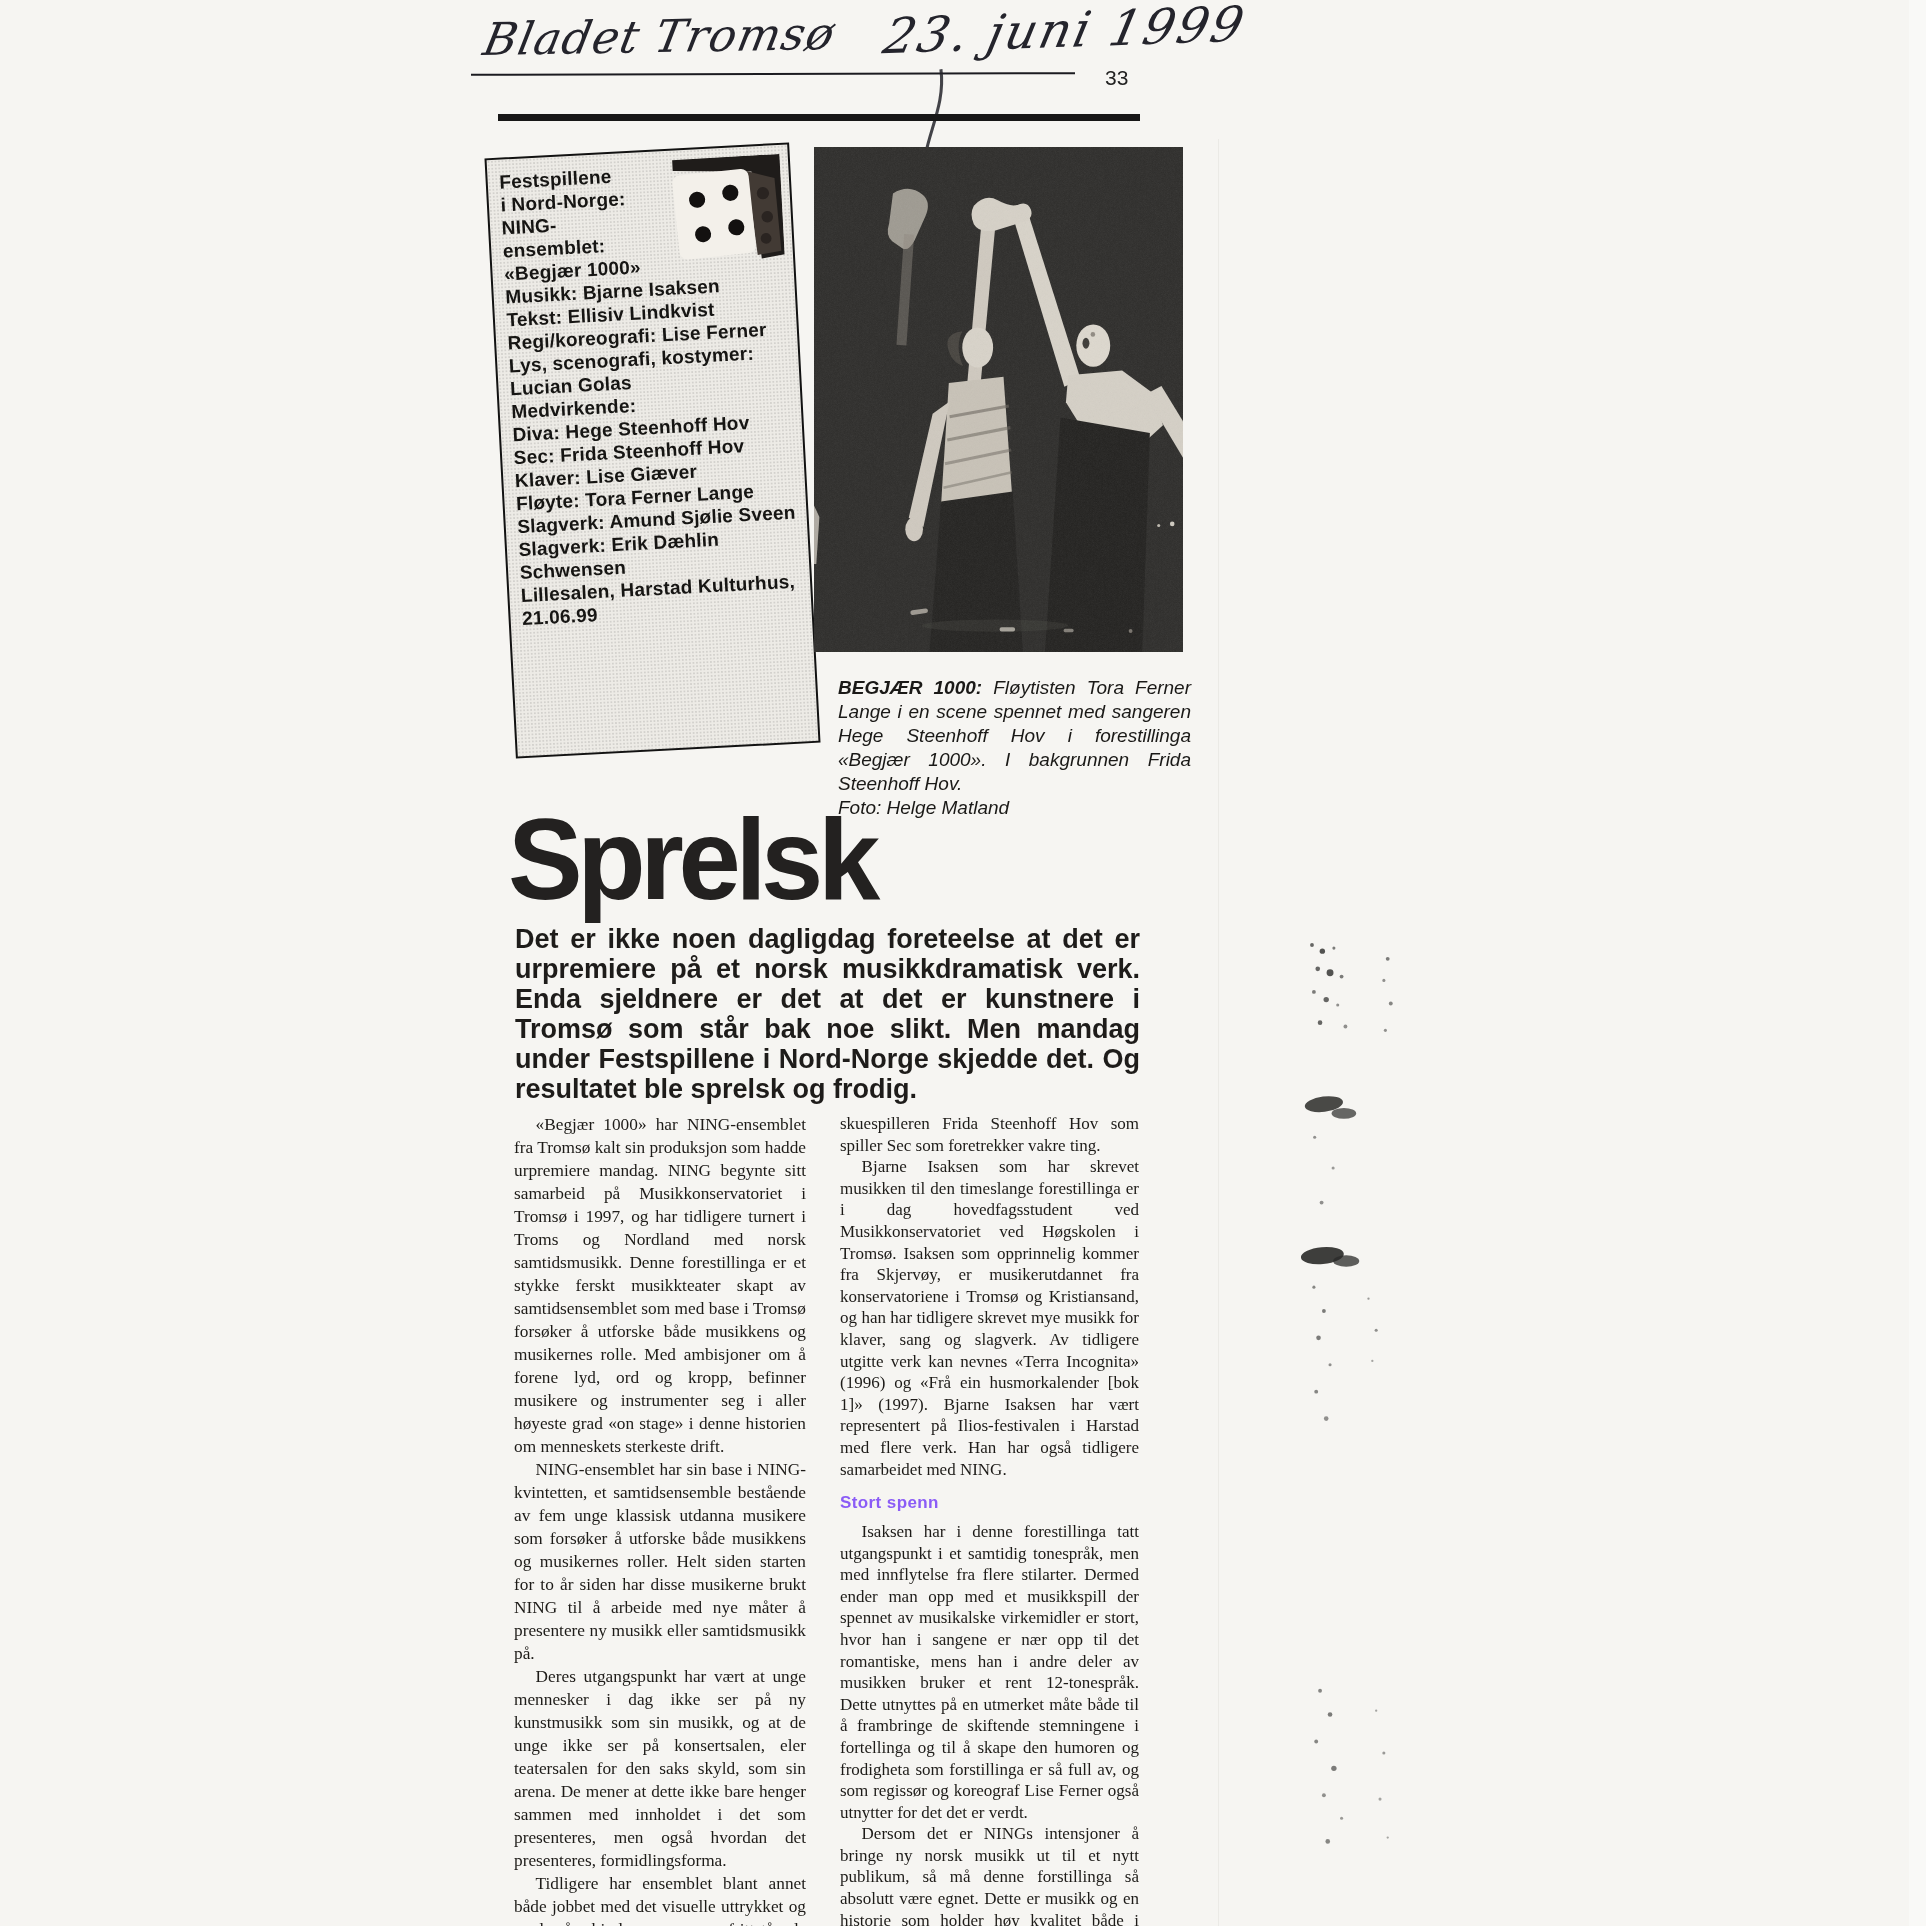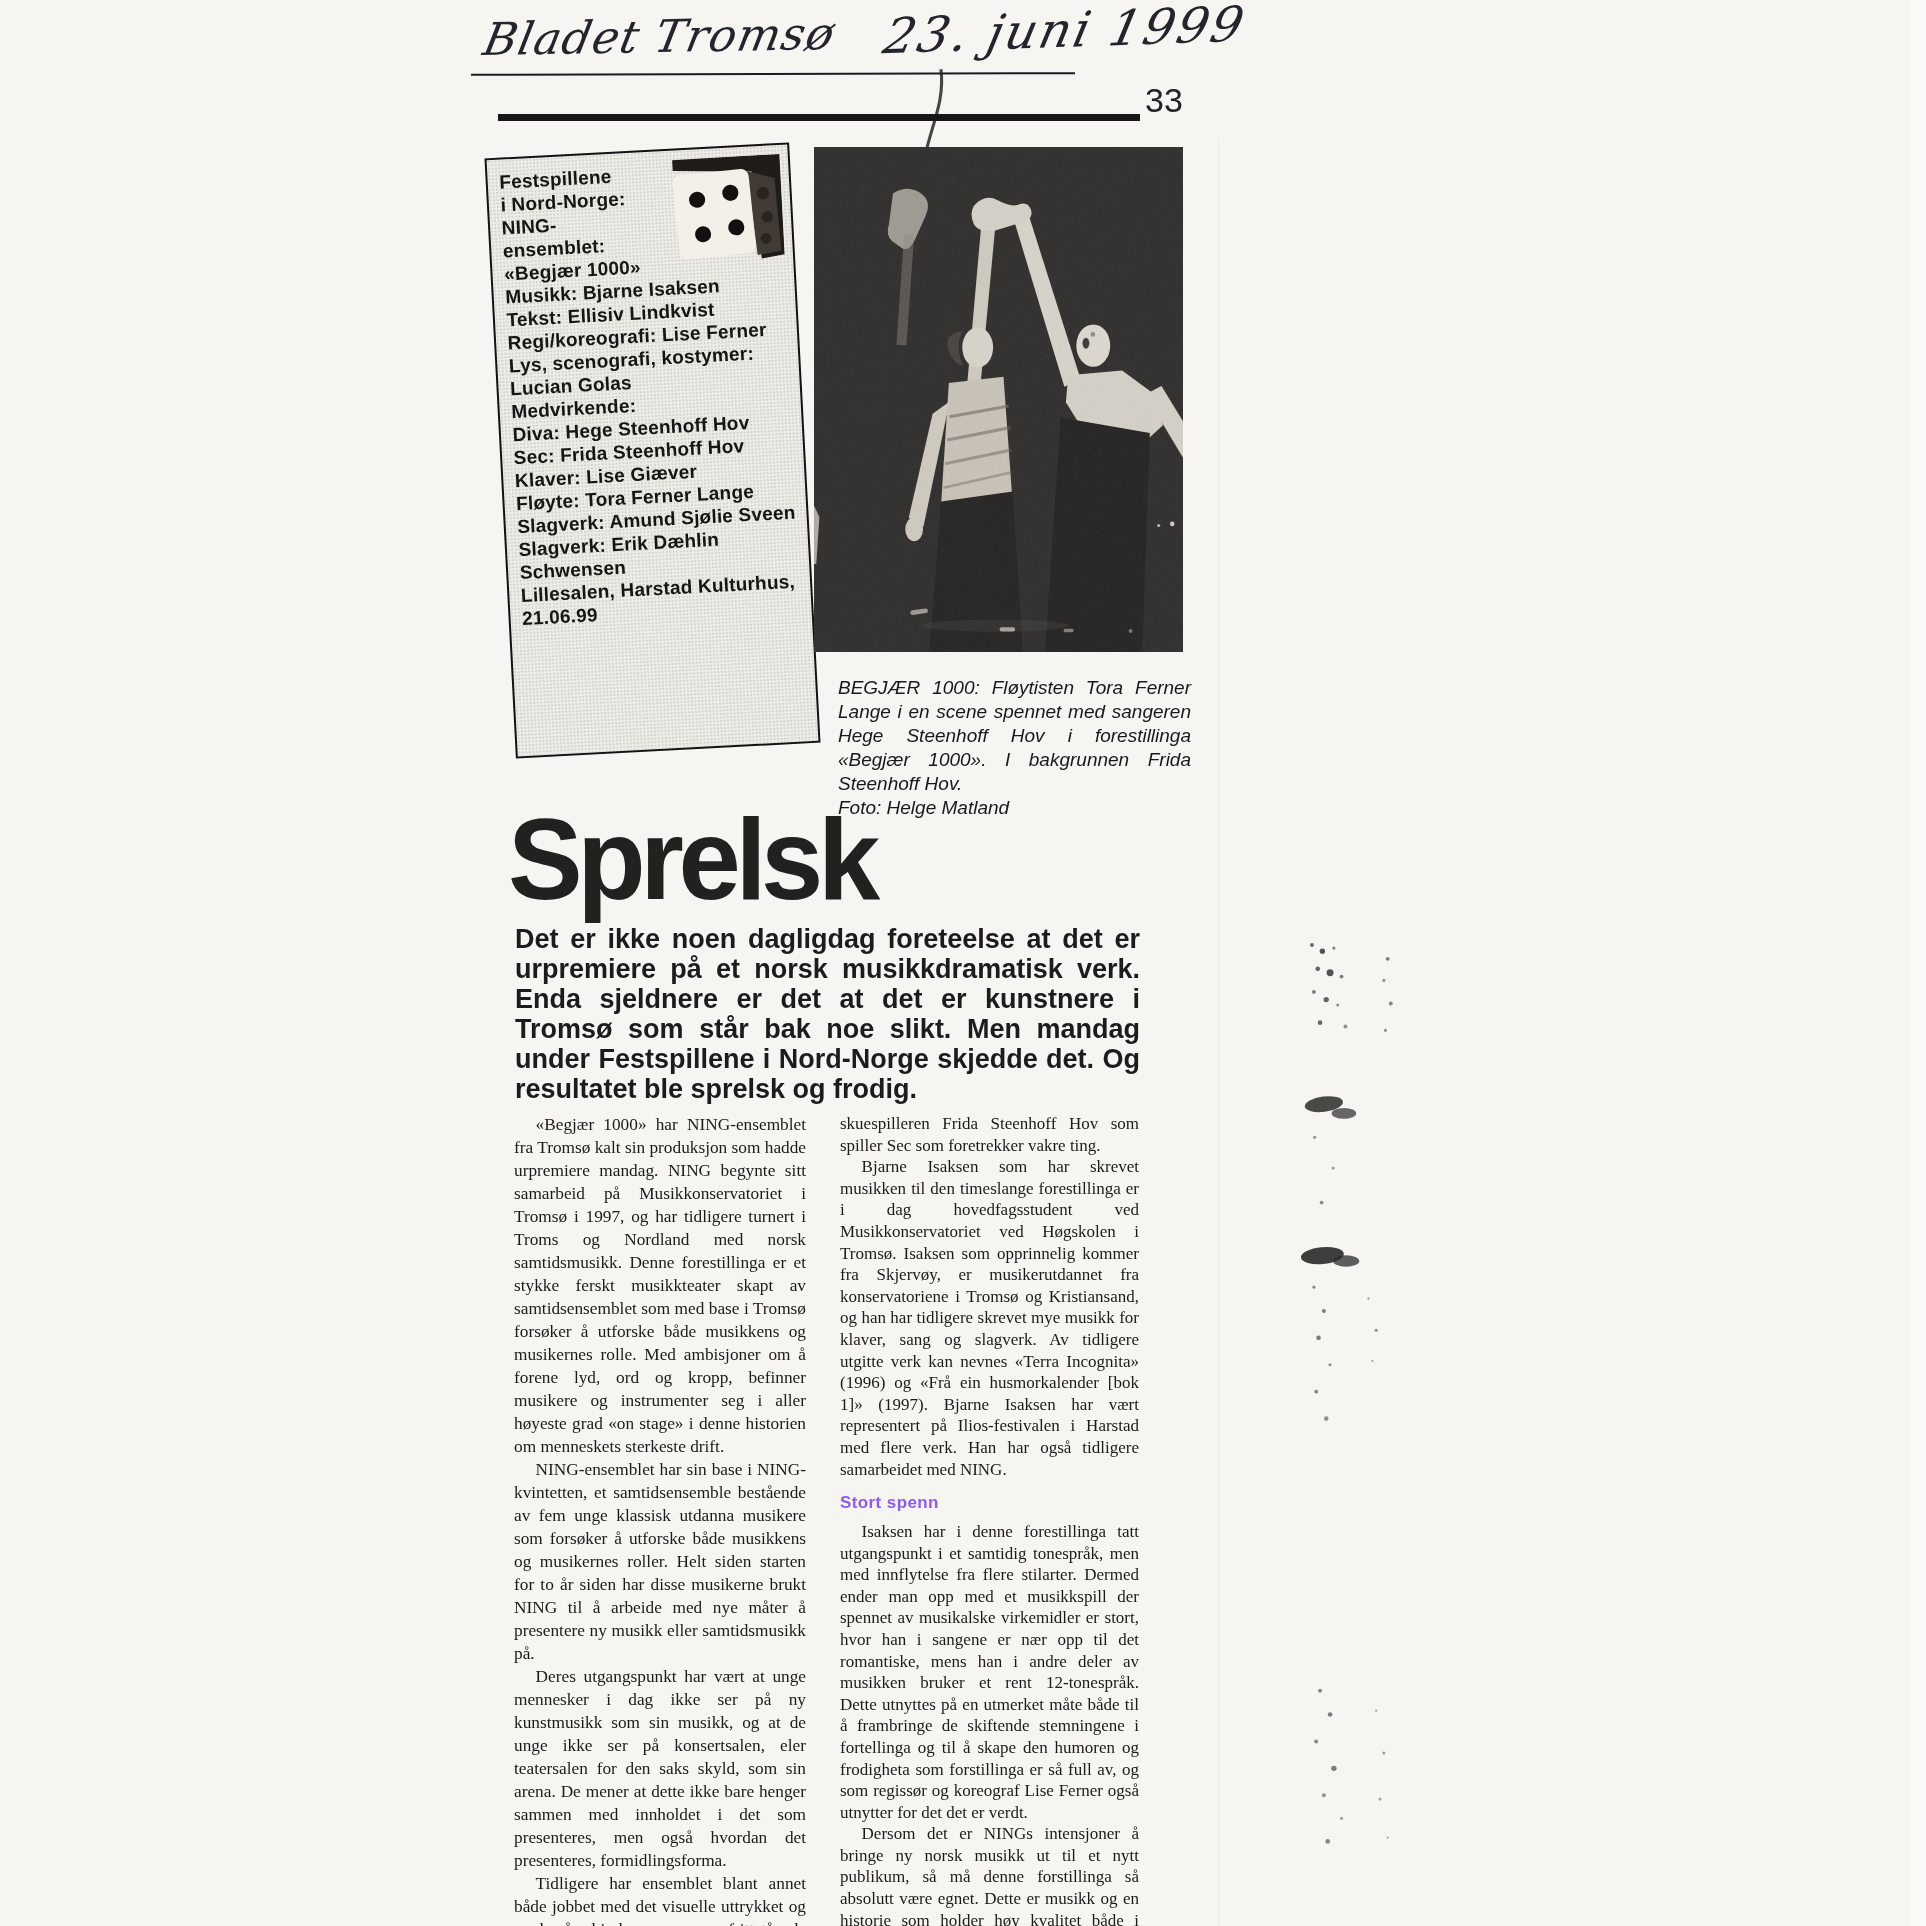--- a/index.html
+++ b/index.html
@@ -12,41 +12,41 @@
   #paper{position:absolute; left:0; top:0; width:1951px; height:2602px; background:var(--paper);}
   #right-strip{position:absolute; right:0; top:0; width:42px; height:2602px; background:#fbfbf9; opacity:.7;}
 
   
   .hand{position:absolute; font-family:"DejaVu Serif", serif; font-style:italic; color:#24242c; white-space:nowrap;}
   #hand-pub{left:485px; top:10px; font-size:45px; transform:skewX(-12deg) rotate(-1deg); letter-spacing:1.2px;}
   #hand-date{left:886px; top:2.3px; font-size:49px; transform:skewX(-14deg) rotate(-2deg); letter-spacing:2.3px;}
   #hand-underline{position:absolute; left:471px; top:73px; width:604px; height:2.3px; background:#1b1b20; transform:rotate(-0.15deg);}
   #hand-tail{position:absolute; left:914px; top:69px;}
 
-  #page-number{position:absolute; left:1105px; top:81px; font-family:"Liberation Sans", sans-serif; font-size:34px; color:#222;margin-left:40px;}
+  #page-number{position:absolute; left:1105px; top:66px; font-family:"Liberation Sans", sans-serif; font-size:21px; color:#222;}
   #top-rule{position:absolute; left:498px; top:114px; width:642px; height:6.5px; background:var(--bar);}
 
   
   #infobox{position:absolute; left:500px; top:150px; width:305px; height:601px;
     border:2.7px solid #121212; background:#edebe6;
     background-image:radial-gradient(circle, rgba(35,35,35,.16) 0.6px, transparent 0.7px);
     background-size:3.5px 3.5px;
     transform:rotate(-3deg); box-sizing:border-box;}
   #infobox .inner{padding:10.8px 9.2px 7.7px 11.6px; font-family:"Liberation Sans", sans-serif; font-weight:bold; font-size:19px; line-height:23px; color:#161513;}
   .die-wrap{float:right; width:118px; height:112px; margin:-2.3px -0.8px 2.3px 3.9px;}
   .ib-line{letter-spacing:0.2px;}
 
   
   #photo{position:absolute; left:814px; top:147px; width:369px; height:505px; background:var(--photo-bg);}
   #photo svg{display:block;}
 
   
   #caption{position:absolute; left:838px; top:676px; width:353px; font-family:"Liberation Sans", sans-serif; font-style:italic; font-size:19px; line-height:24px; color:#1a1917;}
   #caption .cap-text{text-align:justify; margin:0;}
-  #caption .cap-lead{font-weight:normal;}
+  #caption .cap-lead{font-weight:bold;}
   #caption .cap-credit{text-align:left; margin-top:0px;}
 
   
   #headline{position:absolute; left:508px; top:802px; margin:0; font-family:"Liberation Sans", sans-serif; font-weight:bold; font-size:112px; line-height:1; letter-spacing:-5.4px; color:#232120; transform:scaleY(1.03); transform-origin:top left;}
   #lead{position:absolute; left:515px; top:924px; width:625px; margin:0; font-family:"Liberation Sans", sans-serif; font-weight:bold; font-size:27px; line-height:30px; text-align:justify; color:#1e1c1a;}
 
   
   #columns{position:absolute; left:514px; top:1113px; width:625px; display:flex; gap:34px;}
   .col{text-align:justify; hyphens:auto; -webkit-hyphens:auto;}
   #col-left{width:292px; font-size:17.3px; line-height:23px;}

